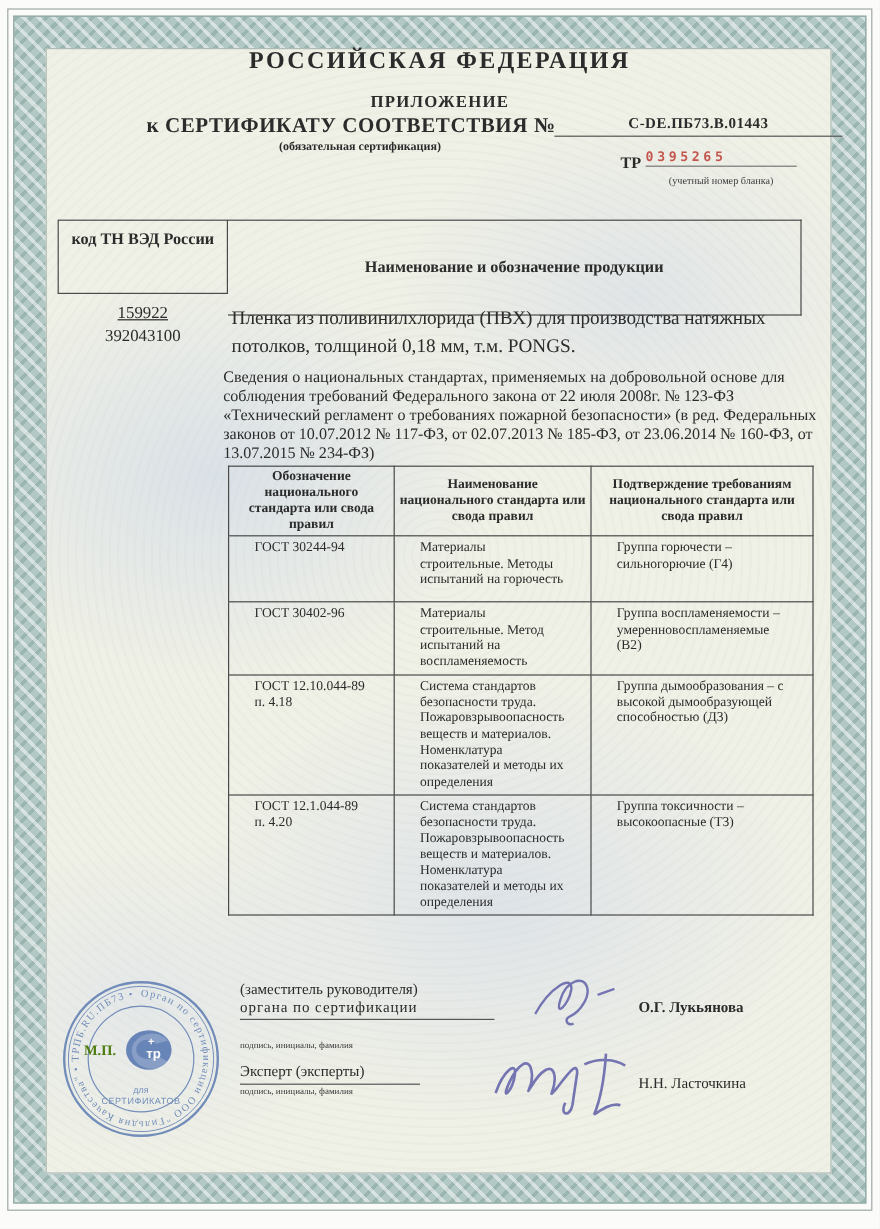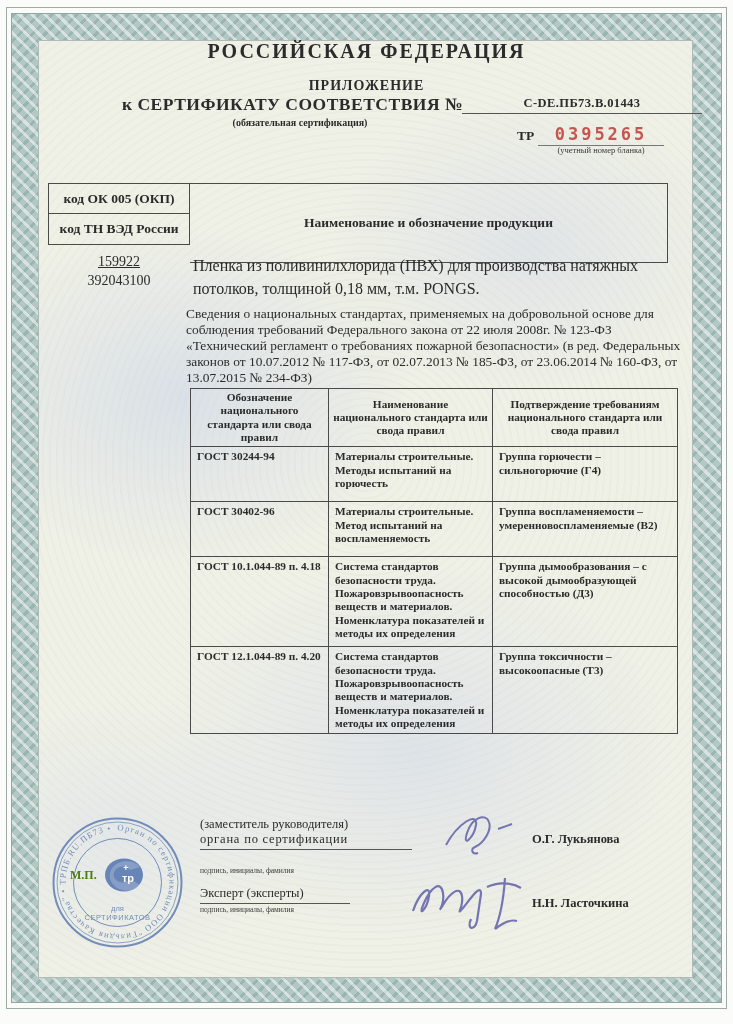--- a/index.html
+++ b/index.html
@@ -37,46 +37,46 @@
       radial-gradient(ellipse 260px 200px at 12% 85%, rgba(205,214,236,.35), transparent 70%),
       repeating-radial-gradient(circle at 50% 45%, rgba(130,150,130,.045) 0 2px, transparent 2px 7px);
     border:1px solid #aebbb7;
   }
   .country { top:40px; left:0; width:733px; text-align:center; font-weight:bold; font-size:20px; letter-spacing:2px; }
   .doctype { top:78px; left:0; width:733px; text-align:center; font-weight:bold; font-size:14px; letter-spacing:1px; }
   .certline-label { top:94px; left:122px; font-weight:bold; font-size:17.5px; letter-spacing:.5px; white-space:nowrap; }
   .certnum { top:96px; left:462px; width:240px; text-align:center; font-weight:bold; font-size:12.5px; border-bottom:1px solid #555; padding-bottom:2px; letter-spacing:.4px; }
   .certkind { top:117px; left:170px; width:260px; text-align:center; font-weight:bold; font-size:10px; }
   .tr-label { top:128px; left:517px; font-weight:bold; font-size:13.5px; }
-  .blanknum { top:124px; left:538px; width:126px; text-align:center; font-family:"DejaVu Sans Mono", monospace; font-weight:bold; font-size:17px; letter-spacing:3px; color:#c4564e; border-bottom:1px solid #777; padding-bottom:1px; }
+  .blanknum { top:124px; left:538px; width:126px; text-align:left; font-family:"DejaVu Sans Mono", monospace; font-weight:bold; font-size:11px; letter-spacing:3px; color:#c4564e; border-bottom:1px solid #777; padding-bottom:1px; }
   .blankcap { top:145px; left:530px; width:142px; text-align:center; font-size:8.5px; color:#3a3a3a; }
 
   .codebox { top:183px; left:48px; width:142px; height:62px; border:1px solid #4a4a4a; }
   .codebox .c1 { height:30px; border-bottom:1px solid #4a4a4a; display:flex; align-items:center; justify-content:center; font-weight:bold; font-size:13.5px; }
   .codebox .c2 { height:30px; display:flex; align-items:center; justify-content:center; text-align:center; font-weight:bold; font-size:13.5px; line-height:1.05; }
   .namebox { top:183px; left:190px; width:478px; height:80px; border:1px solid #4a4a4a; border-left:none; display:flex; align-items:center; justify-content:center; font-weight:bold; font-size:13.5px; }
   .okpval { top:254px; left:48px; width:142px; text-align:center; font-size:14px; text-decoration:underline; }
   .tnvedval { top:273px; left:48px; width:142px; text-align:center; font-size:14px; }
   .product { top:254px; left:193px; width:472px; font-size:16px; line-height:1.45; }
 
   .intro { top:306px; left:186px; width:502px; font-size:13.4px; line-height:16px; }
 
   .gost { top:388px; left:190px; border-collapse:collapse; table-layout:fixed; width:487px; }
-  .gost th, .gost td { border:1px solid #4a4a4a; font-size:11.3px; line-height:1.18; vertical-align:top; padding:3px 6px;font-weight:bold; }
+  .gost th, .gost td { border:1px solid #4a4a4a; font-size:11.3px; line-height:1.18; vertical-align:top; padding:3px 21px; }
   .gost th { font-weight:bold; text-align:center; vertical-align:middle; padding:2px 4px; }
   .gost col.c1 { width:138px; } .gost col.c2 { width:164px; } .gost col.c3 { width:185px; }
   .hrow { height:57px; } .r1 { height:55px; } .r2 { height:55px; } .r3 { height:90px; } .r4 { height:78px; }
 
   .sig-role { top:817px; left:200px; width:212px; font-size:12.5px; line-height:15px; border-bottom:1px solid #555; padding-bottom:2px; }
   .sig-role .sp { letter-spacing:.8px; }
   .sig-cap1 { top:866px; left:200px; font-size:7.5px; color:#3a3a3a; }
   .exp-role { top:886px; left:200px; width:150px; font-size:12.5px; border-bottom:1px solid #555; padding-bottom:2px; }
   .sig-cap2 { top:905px; left:200px; font-size:7.5px; color:#3a3a3a; }
   .name1 { top:832px; left:532px; font-weight:bold; font-size:12.5px; }
-  .name2 { top:896px; left:532px; font-weight:bold; font-size:12.5px; }
+  .name2 { top:896px; left:532px; font-weight:normal; font-size:12.5px; }
   .sig1 { top:803px; left:428px; }
   .sig2 { top:863px; left:405px; }
   .mp { top:868px; left:70px; font-weight:bold; font-size:12px; color:#4d7c0f; z-index:3; }
   .stamp { top:815px; left:50px; opacity:.82; }
 </style>
 </head>
 <body>
 
 <div class="frame"></div>
 <div class="band"></div>
@@ -85,21 +85,20 @@
 <div class="abs country">РОССИЙСКАЯ ФЕДЕРАЦИЯ</div>
 <div class="abs doctype">ПРИЛОЖЕНИЕ</div>
 <div class="abs certline-label">к СЕРТИФИКАТУ СООТВЕТСТВИЯ  №</div>
 <div class="abs certnum">С-DE.ПБ73.В.01443</div>
 <div class="abs certkind">(обязательная сертификация)</div>
 <div class="abs tr-label">ТР</div>
 <div class="abs blanknum">0395265</div>
 <div class="abs blankcap">(учетный номер бланка)</div>
 
 <div class="abs codebox">
-  <div class="c1">код ОК 005 (ОКП)</div>
   <div class="c2">код ТН ВЭД России</div>
 </div>
 <div class="abs namebox">Наименование и обозначение продукции</div>
 <div class="abs okpval">159922</div>
 <div class="abs tnvedval">392043100</div>
 <div class="abs product">Пленка из поливинилхлорида (ПВХ)  для производства натяжных потолков, толщиной 0,18 мм,  т.м. PONGS.</div>
 
 <div class="abs intro">Сведения о национальных стандартах, применяемых на  добровольной основе для соблюдения требований Федерального закона от 22 июля 2008г. № 123-ФЗ «Технический регламент о требованиях пожарной безопасности» (в ред. Федеральных законов от 10.07.2012 № 117-ФЗ, от 02.07.2013 № 185-ФЗ, от 23.06.2014 № 160-ФЗ, от 13.07.2015 № 234-ФЗ)</div>
 
 <table class="abs gost">
@@ -118,21 +117,21 @@
     <td>ГОСТ 30244-94</td>
     <td>Материалы строительные. Методы испытаний на горючесть</td>
     <td>Группа горючести – сильногорючие (Г4)</td>
   </tr>
   <tr class="r2">
     <td>ГОСТ 30402-96</td>
     <td>Материалы строительные. Метод испытаний на воспламеняемость</td>
     <td>Группа воспламеняемости – умеренновоспламеняемые (В2)</td>
   </tr>
   <tr class="r3">
-    <td>ГОСТ 10.1.044-89 п. 4.18</td>
+    <td>ГОСТ 12.10.044-89 п. 4.18</td>
     <td>Система стандартов безопасности труда. Пожаровзрывоопасность веществ и материалов. Номенклатура показателей и методы их определения</td>
     <td>Группа дымообразования – с высокой дымообразующей способностью (Д3)</td>
   </tr>
   <tr class="r4">
     <td>ГОСТ 12.1.044-89 п. 4.20</td>
     <td>Система стандартов безопасности труда. Пожаровзрывоопасность веществ и материалов. Номенклатура показателей и методы их определения</td>
     <td>Группа токсичности – высокоопасные (Т3)</td>
   </tr>
 </tbody>
   </table>

